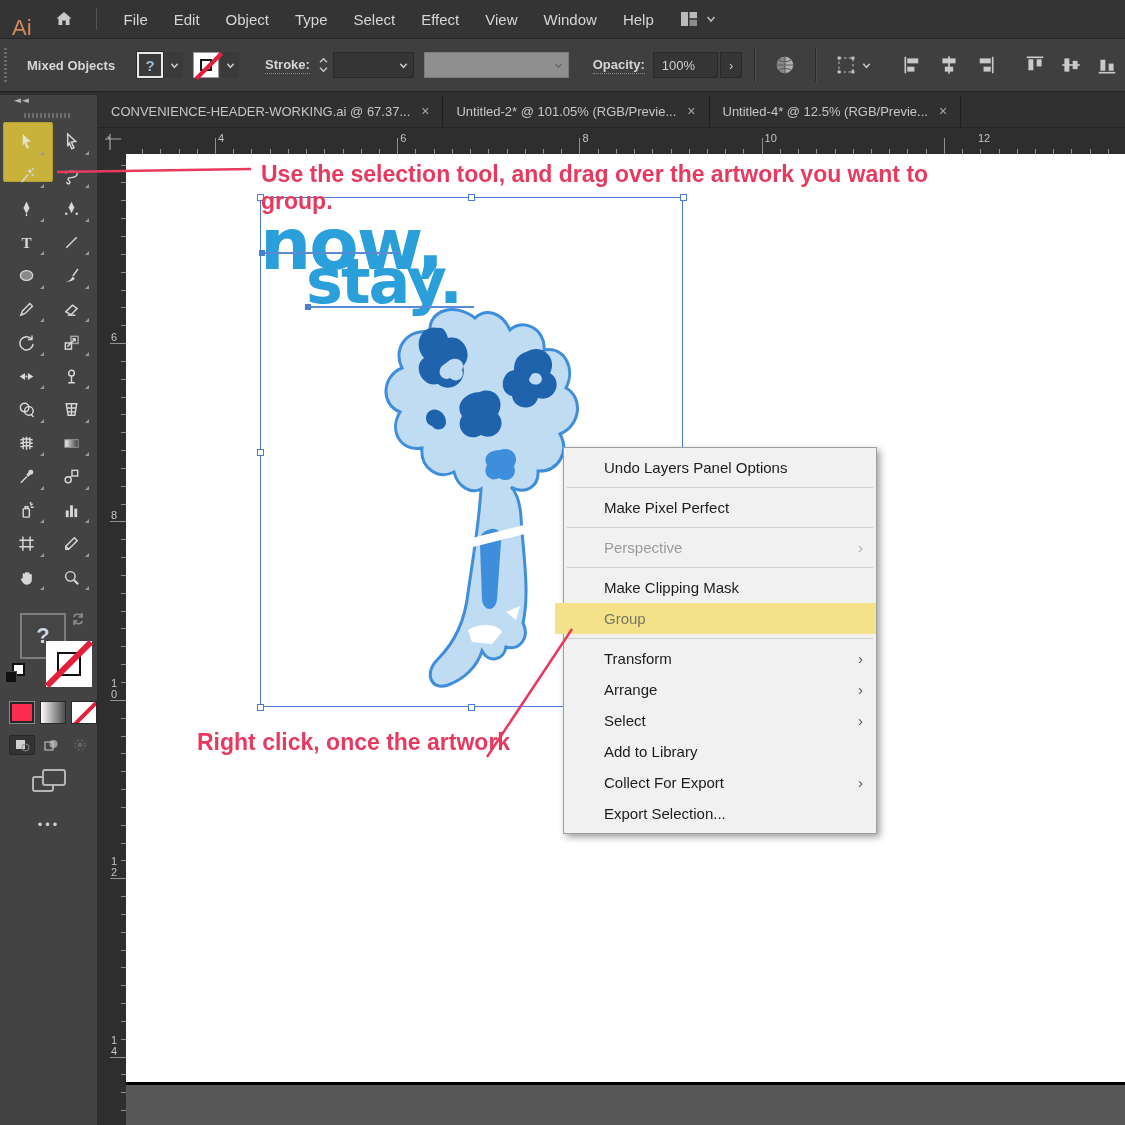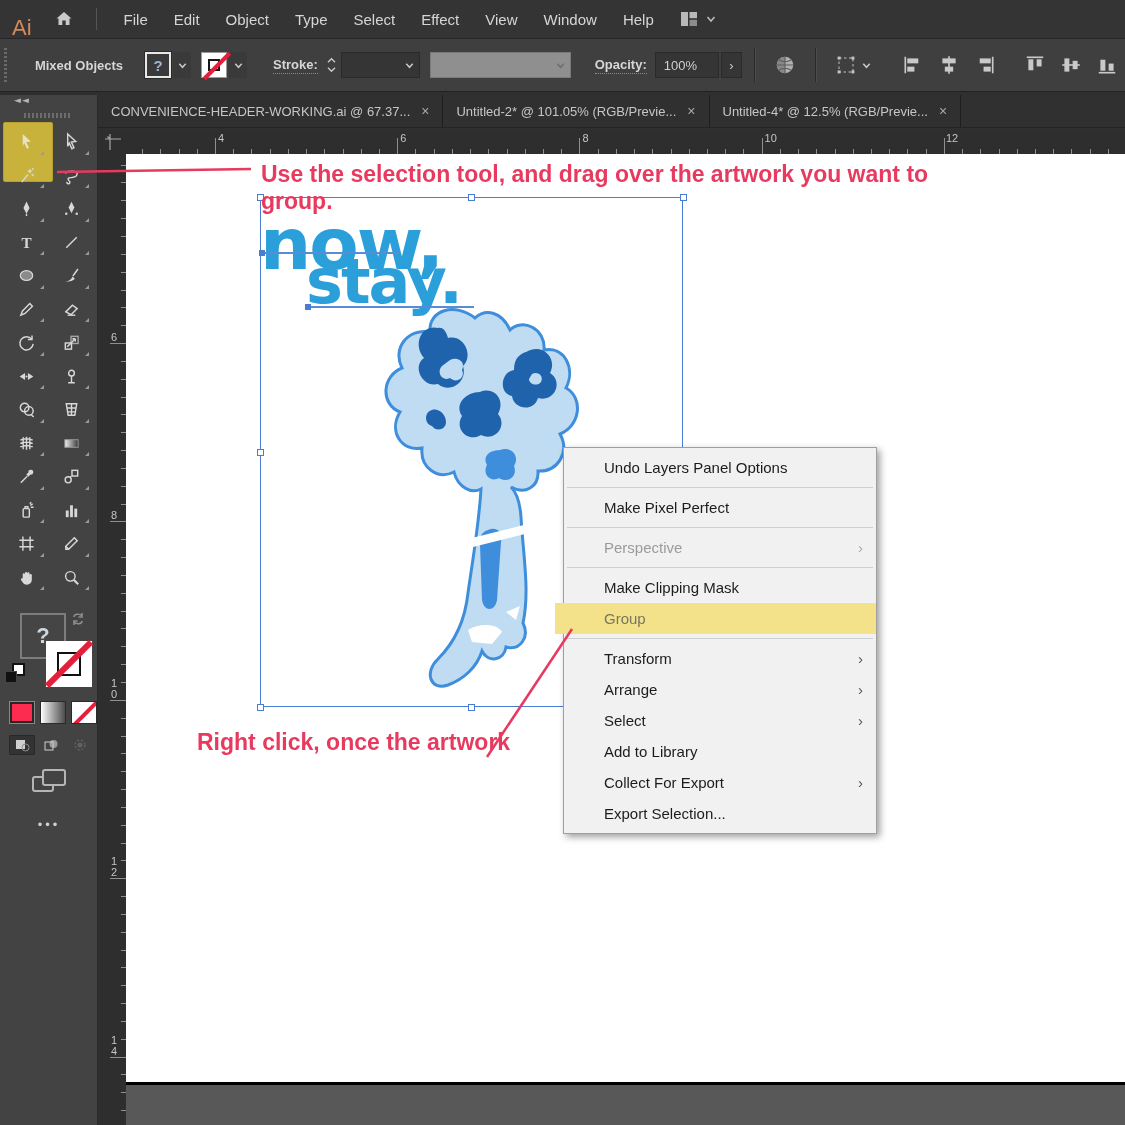--- a/index.html
+++ b/index.html
@@ -163,21 +163,21 @@
         <rect x="10.5" y="9.8" width="7.5" height="6.2" fill="#8c8c8c"></rect>
       </svg>
     <svg width="12" height="12" viewBox="0 0 12 12" style="margin-left:6px">
         <path d="M2.5 4 L6 8 L9.5 4" fill="none" stroke="#b9b9b9" stroke-width="1.6"></path>
       </svg>
   </span>
 </div>
 
 <div class="optionsbar">
   <span class="grip-v"></span>
-  <span class="ob-label" style="margin-left:20px">Mixed Objects</span>
+  <span class="ob-label" style="margin-left:12px">Mixed Objects</span>
   <span class="swatch-wrap">
     <span class="fill-swatch">?</span>
     <span class="chev-box">
         <svg width="11" height="11" viewBox="0 0 12 12">
           <path d="M2.5 4 L6 8 L9.5 4" fill="none" stroke="#c9c9c9" stroke-width="1.6"></path>
         </svg>
       </span>
   </span>
   <span class="swatch-wrap">
     <span class="stroke-swatch">
@@ -359,21 +359,21 @@
     <span class="htick" style="left: 1007.8px; height: 5px;"></span>
     <span class="htick" style="left: 115px; height: 16px;"></span>
     <span class="hlab" style="left: 118px;">4</span>
     <span class="htick" style="left: 297.2px; height: 16px;"></span>
     <span class="hlab" style="left: 300.2px;">6</span>
     <span class="htick" style="left: 479.4px; height: 16px;"></span>
     <span class="hlab" style="left: 482.4px;">8</span>
     <span class="htick" style="left: 661.6px; height: 16px;"></span>
     <span class="hlab" style="left: 664.6px;">10</span>
     <span class="htick" style="left: 843.8px; height: 16px;"></span>
-    <span class="hlab" style="left: 846px; text-align: right;">12</span>
+    <span class="hlab" style="left: 878px; text-align: right;">12</span>
   </div>
 <div class="vruler" id="vruler">
     <span class="vtick" style="top: 16.8px; width: 5px;"></span>
     <span class="vtick" style="top: 34.6px; width: 5px;"></span>
     <span class="vtick" style="top: 52.4px; width: 5px;"></span>
     <span class="vtick" style="top: 70.3px; width: 5px;"></span>
     <span class="vtick" style="top: 88.1px; width: 5px;"></span>
     <span class="vtick" style="top: 106px; width: 5px;"></span>
     <span class="vtick" style="top: 123.8px; width: 5px;"></span>
     <span class="vtick" style="top: 141.6px; width: 5px;"></span>

